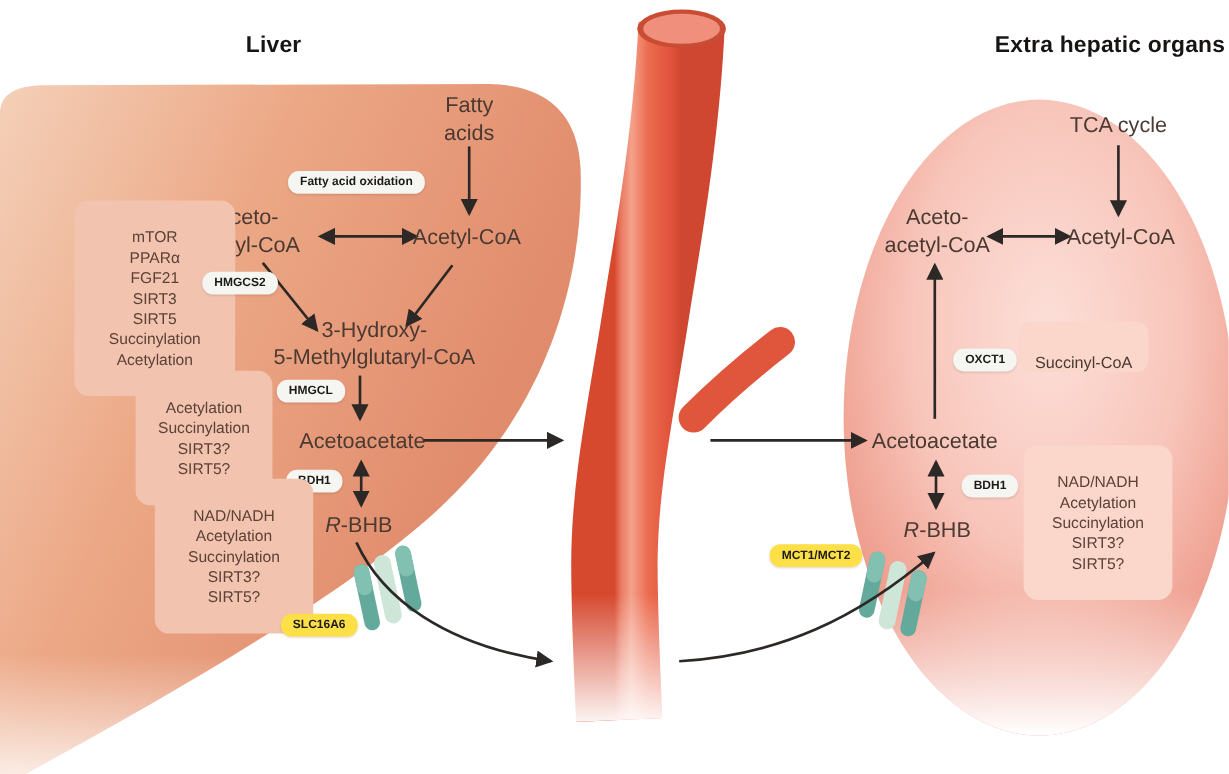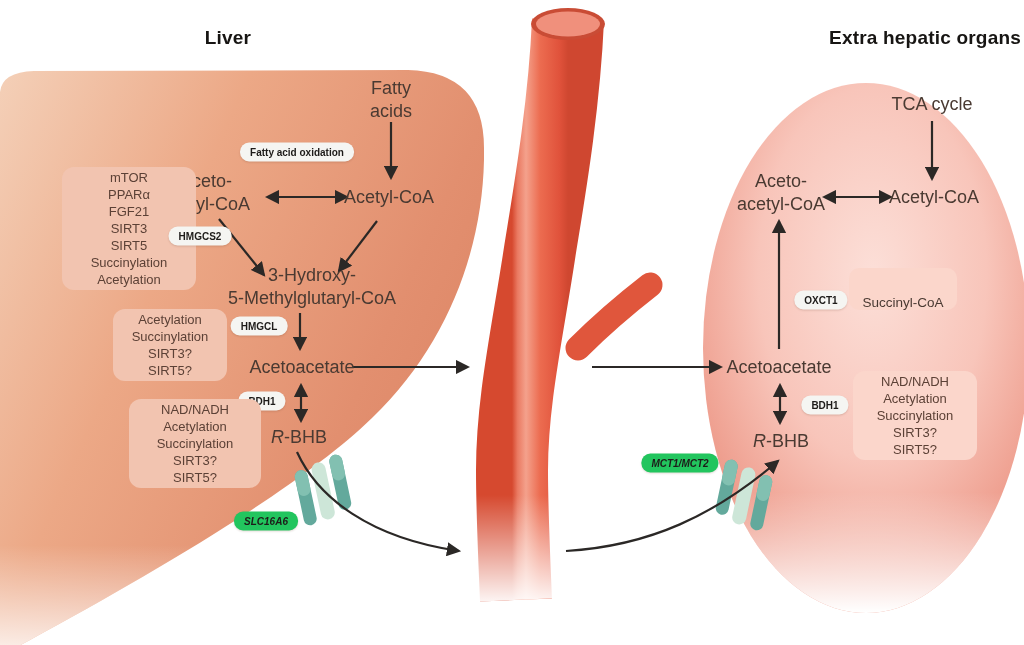--- a/index.html
+++ b/index.html
@@ -11,24 +11,24 @@
   #shapes{position:absolute;left:0;top:0;z-index:0;}
   .layer{position:absolute;left:0;top:0;width:100%;height:100%;z-index:2;pointer-events:none;}
   .ctr{position:absolute;transform:translate(-50%,-50%);white-space:nowrap;}
   .title{font-size:19px;font-weight:bold;color:#171513;letter-spacing:.2px;}
   .metab{font-size:18px;color:#4a3a32;text-align:center;line-height:1.3;}
   .pill{
     font-size:10px;font-weight:bold;color:#1d1b19;text-align:center;
     background:#f5f5f2;border-radius:9px;padding:4px 10px;
     box-shadow:0 1px 2px rgba(90,50,30,0.18);
   }
-  .pill--gray{background:#22c55e;font-style:italic;}
+  .pill--gray{background:#fde047;}
   .regbox{
     background:#f2c4b0;border-radius:12px;color:#5c4136;
-    font-size:13px;line-height:17px;text-align:center;padding:2px 4px;
+    font-size:13px;line-height:17px;text-align:center;padding:22px 4px;
     position:absolute;
   }
   .regbox--right{background:#fbd6cb;}
   .flexbox{
     position:absolute;background:#fbd6cb;border-radius:10px;
     display:flex;align-items:flex-end;justify-content:center;
     font-size:13.5px;color:#4a3a32;
   }
   .it{font-style:italic;}
 </style>

